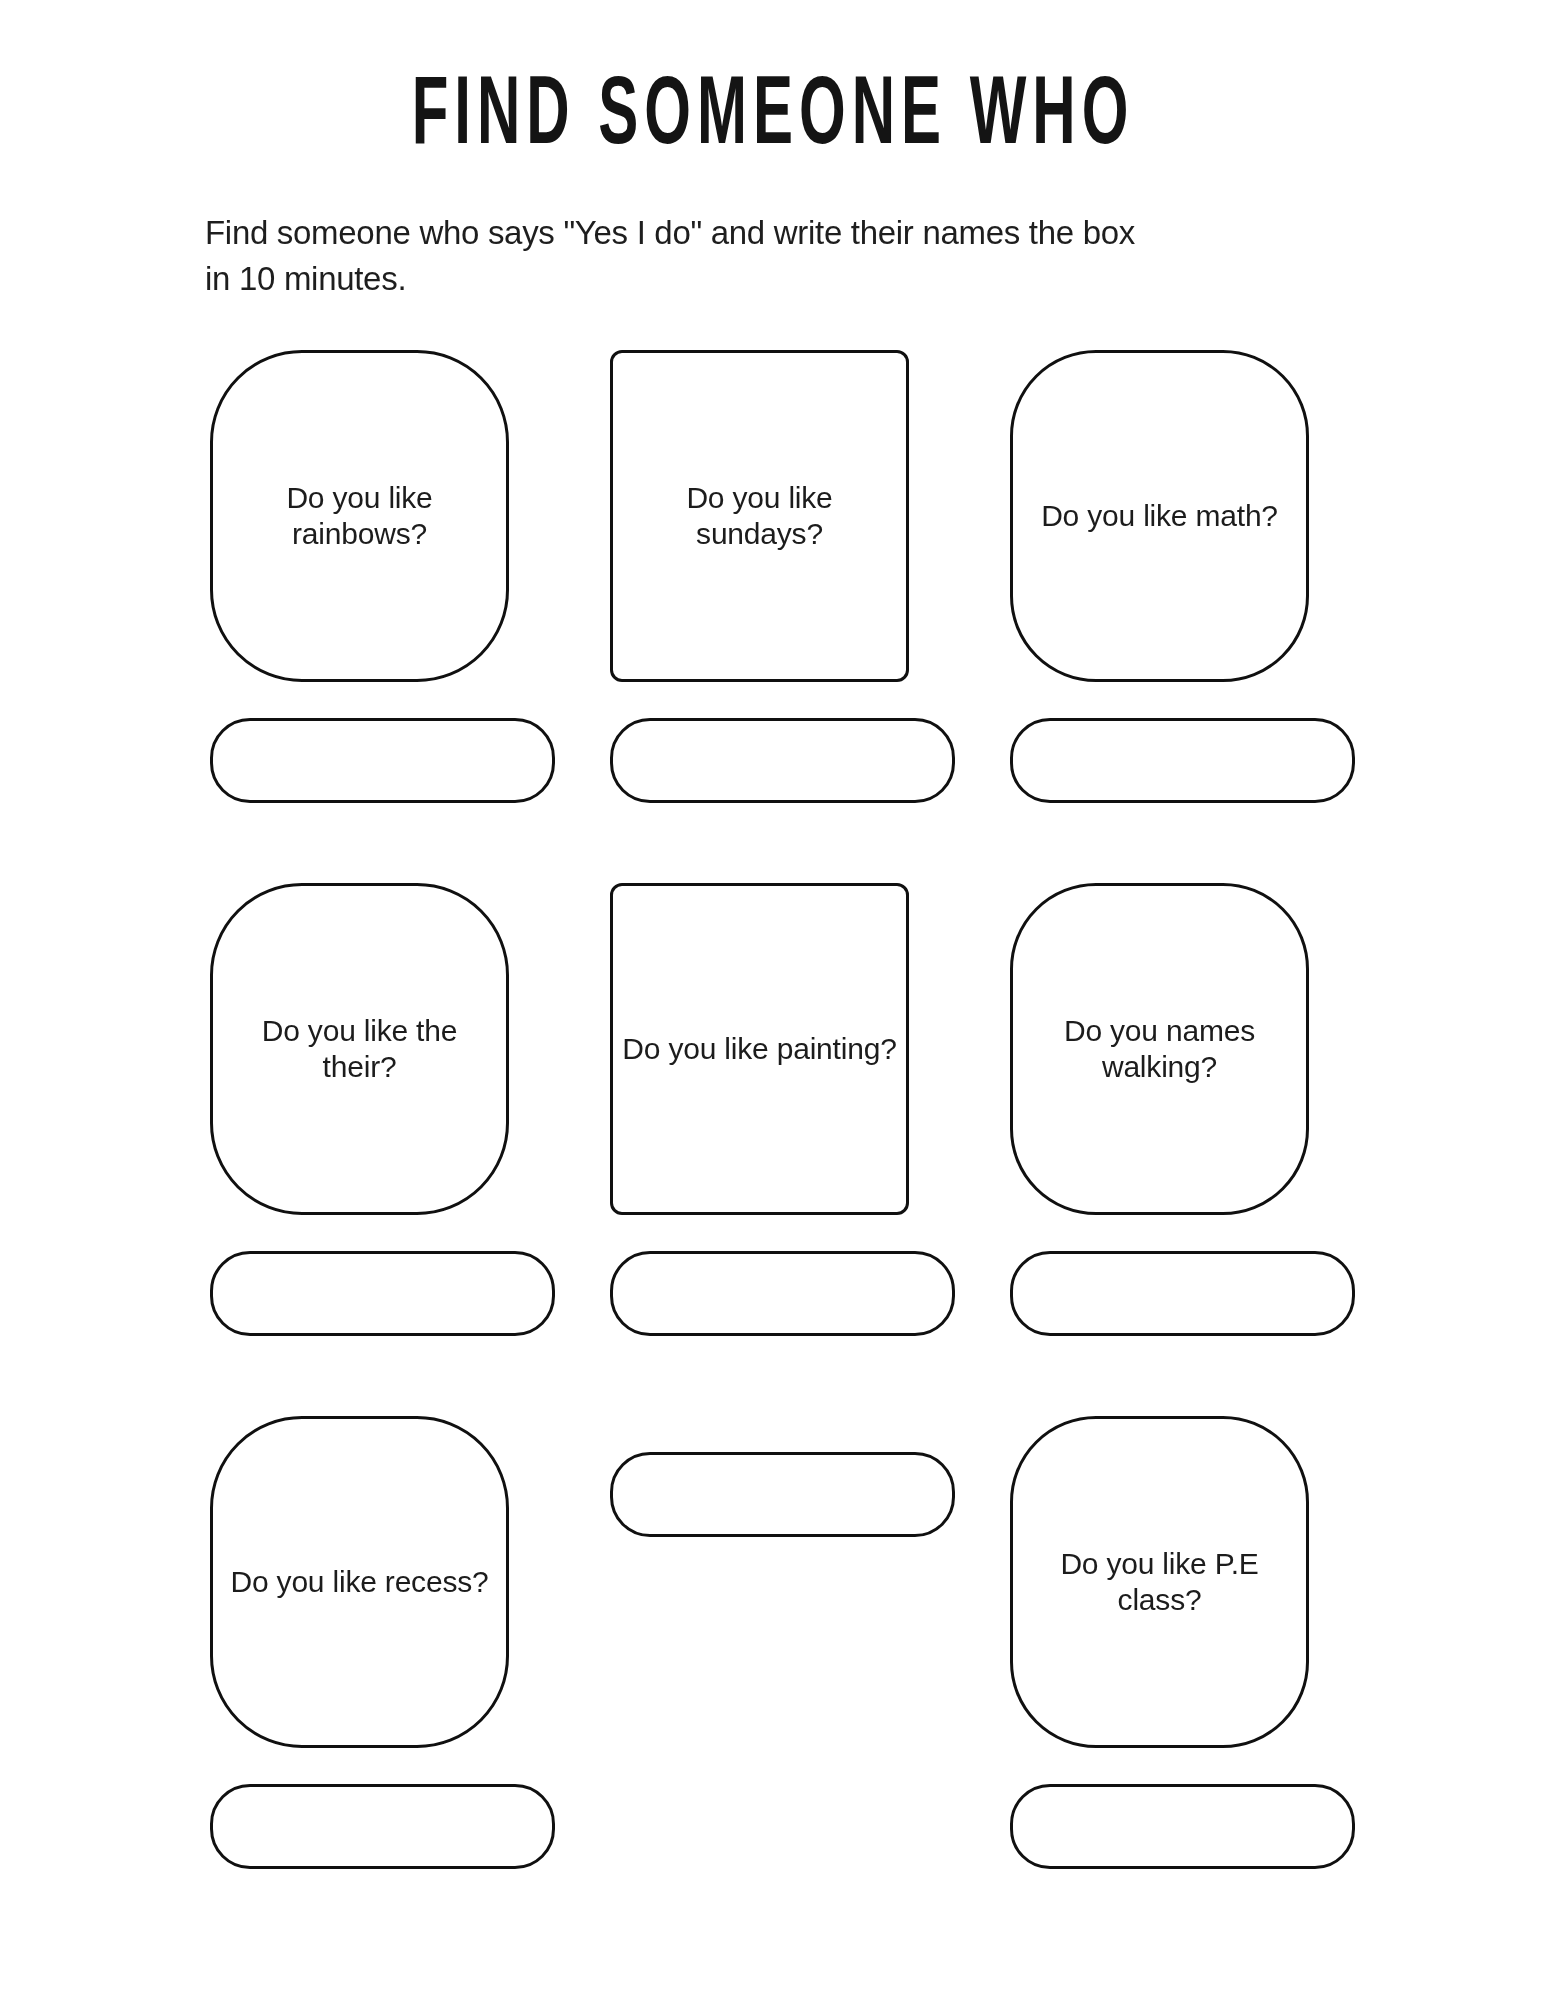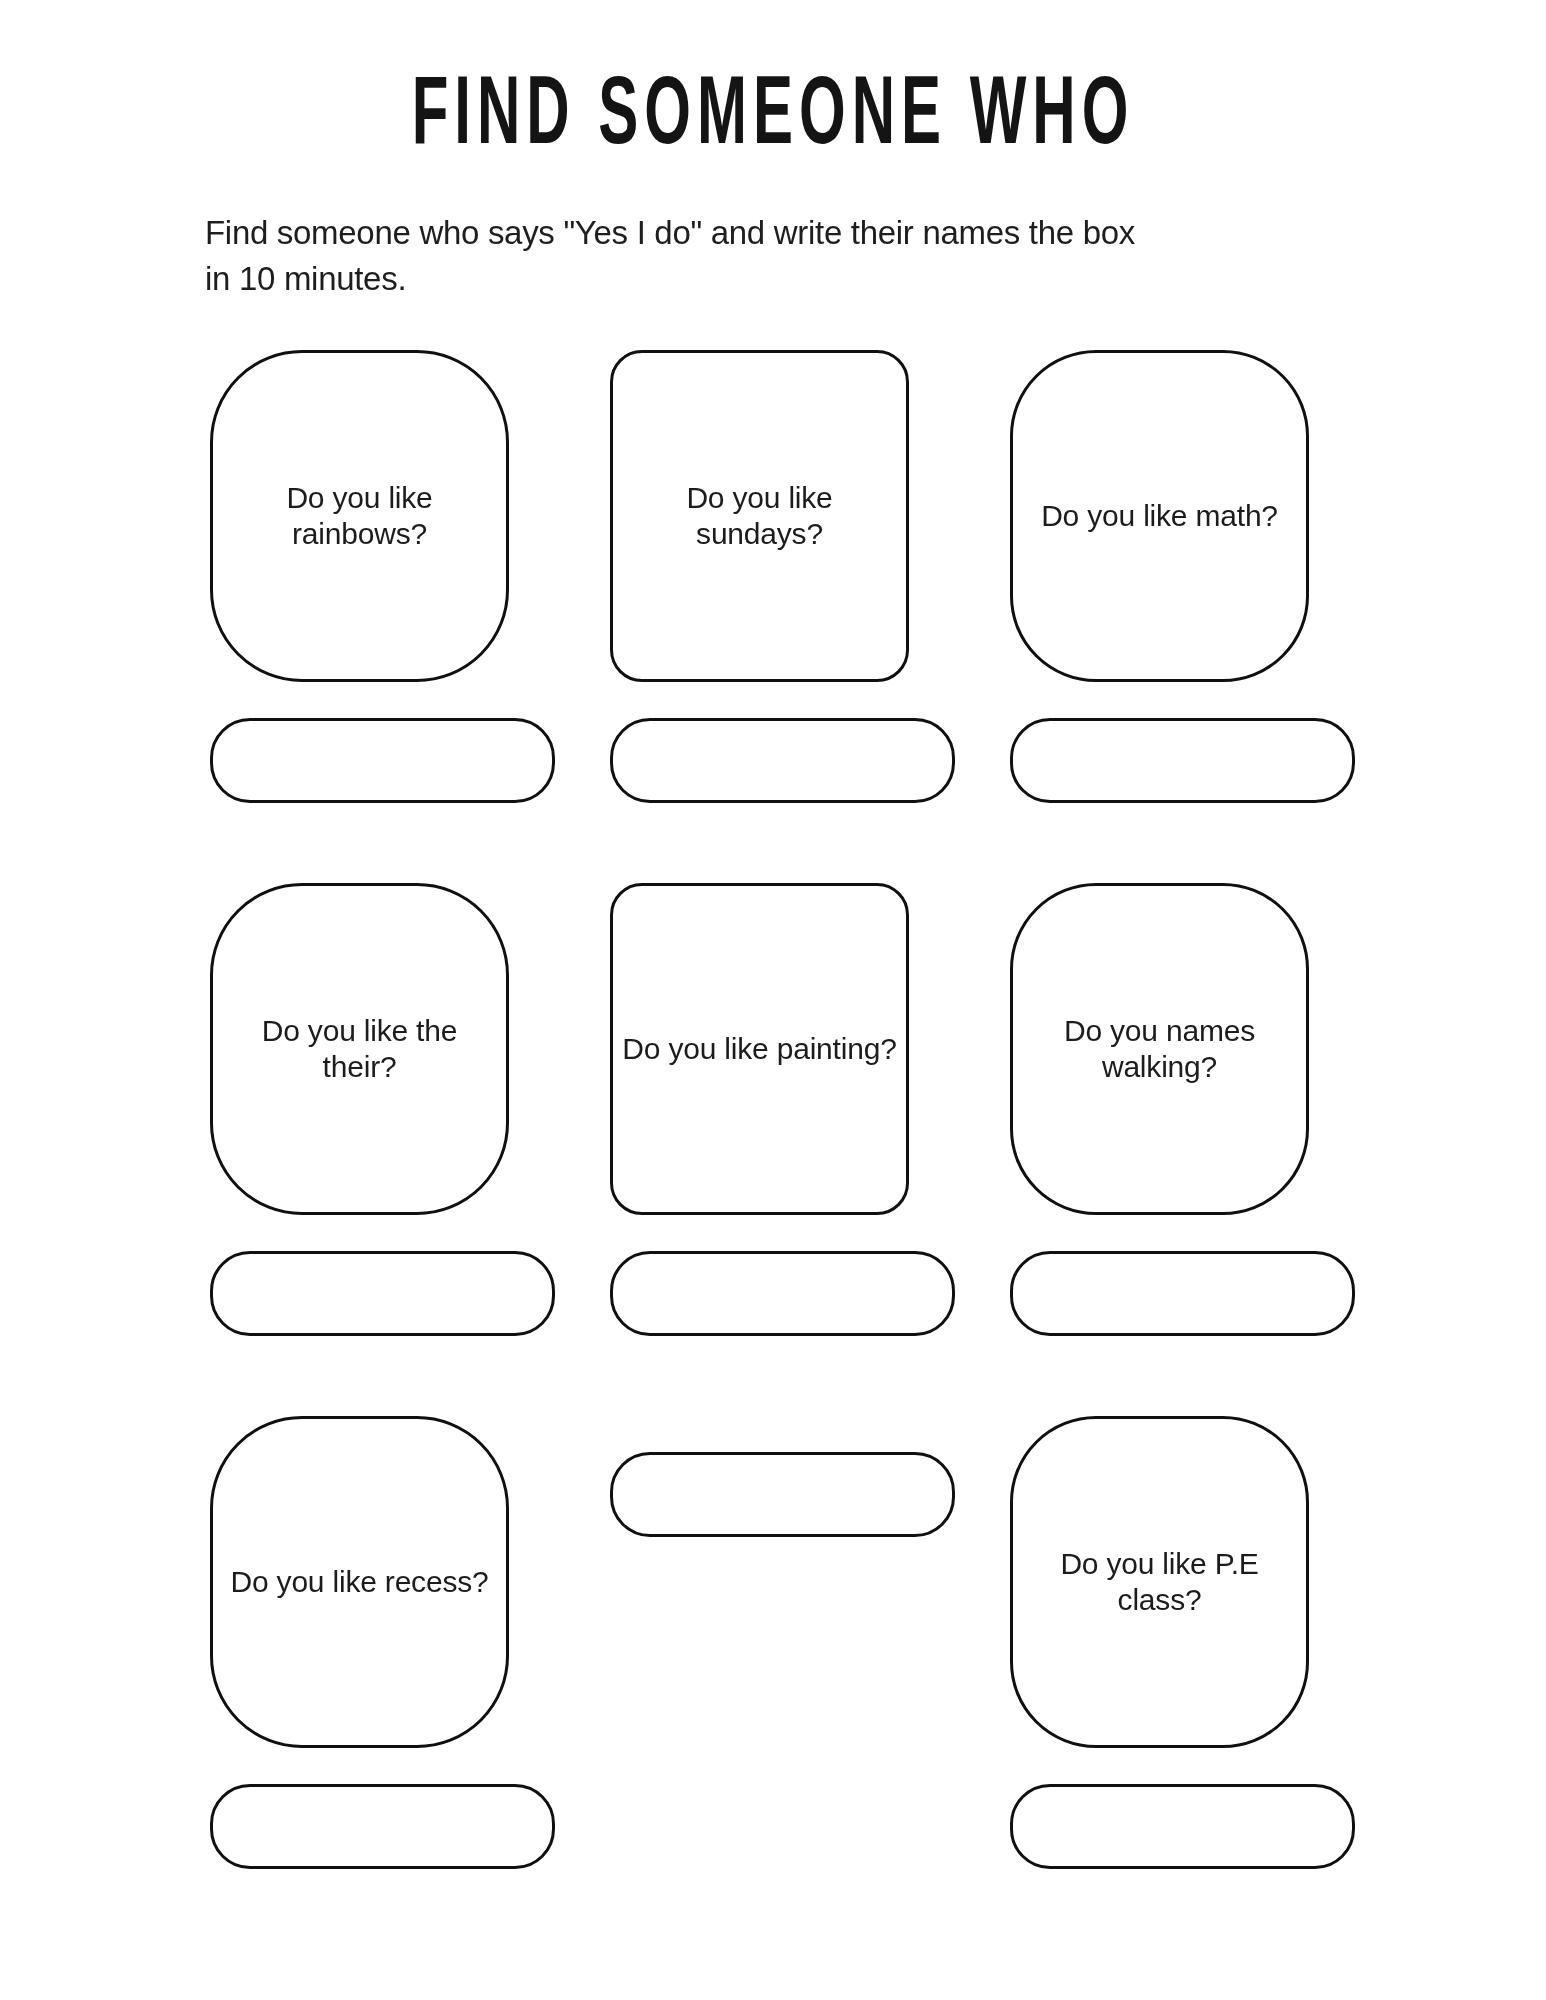--- a/index.html
+++ b/index.html
@@ -58,21 +58,21 @@
     border: 3px solid #101010;
     border-radius: 92px;
     background: #ffffff;
     display: flex;
     align-items: center;
     justify-content: center;
     text-align: center;
     padding: 0 8px;
   }
   
-  .cell:nth-child(3n+2) .q-shape { border-radius: 32px; }
+  .cell:nth-child(3n+2) .q-shape { border-radius: 12px; }
   .cell:nth-child(3n)   .q-shape { border-radius: 86px; align-items: center; }
   .q-text {
     font-size: 30px;
     letter-spacing: -0.2px;
     color: #1c1c1c;
     line-height: 1.2;
   }
   .name-box {
     box-sizing: border-box;
     margin-top: 36px;

